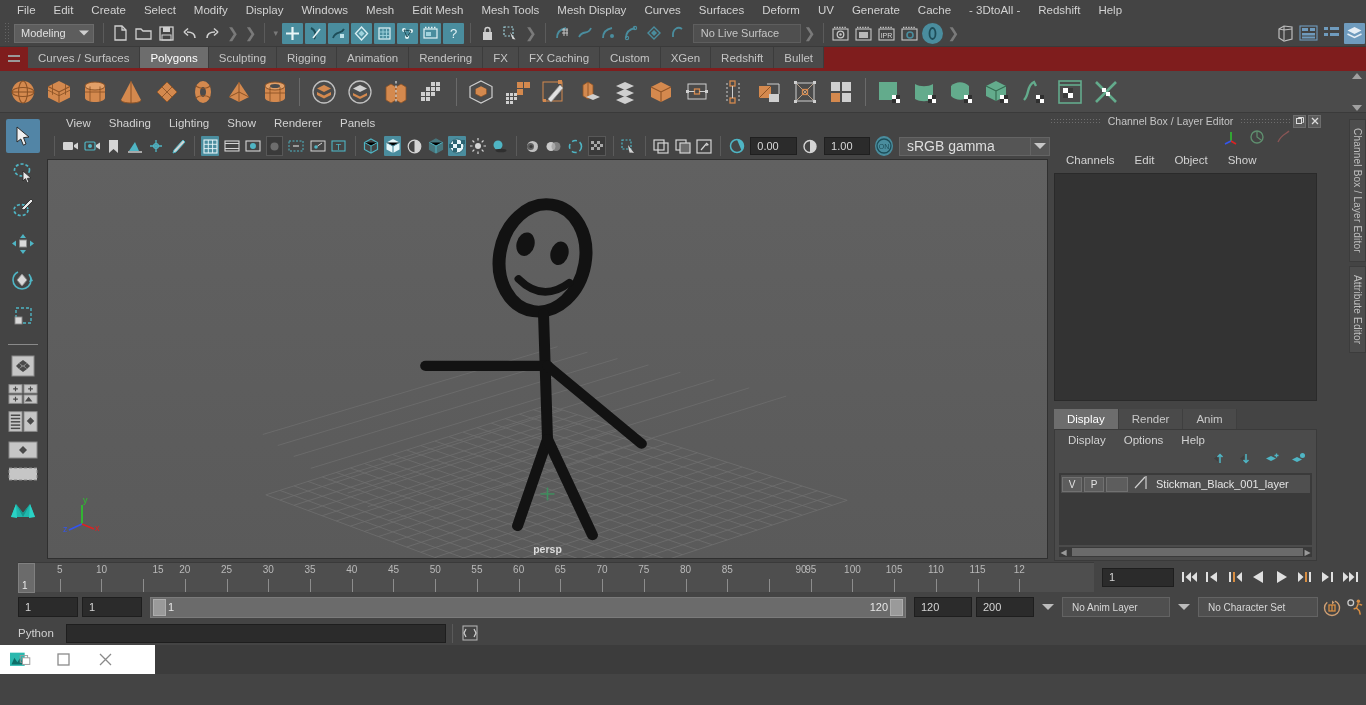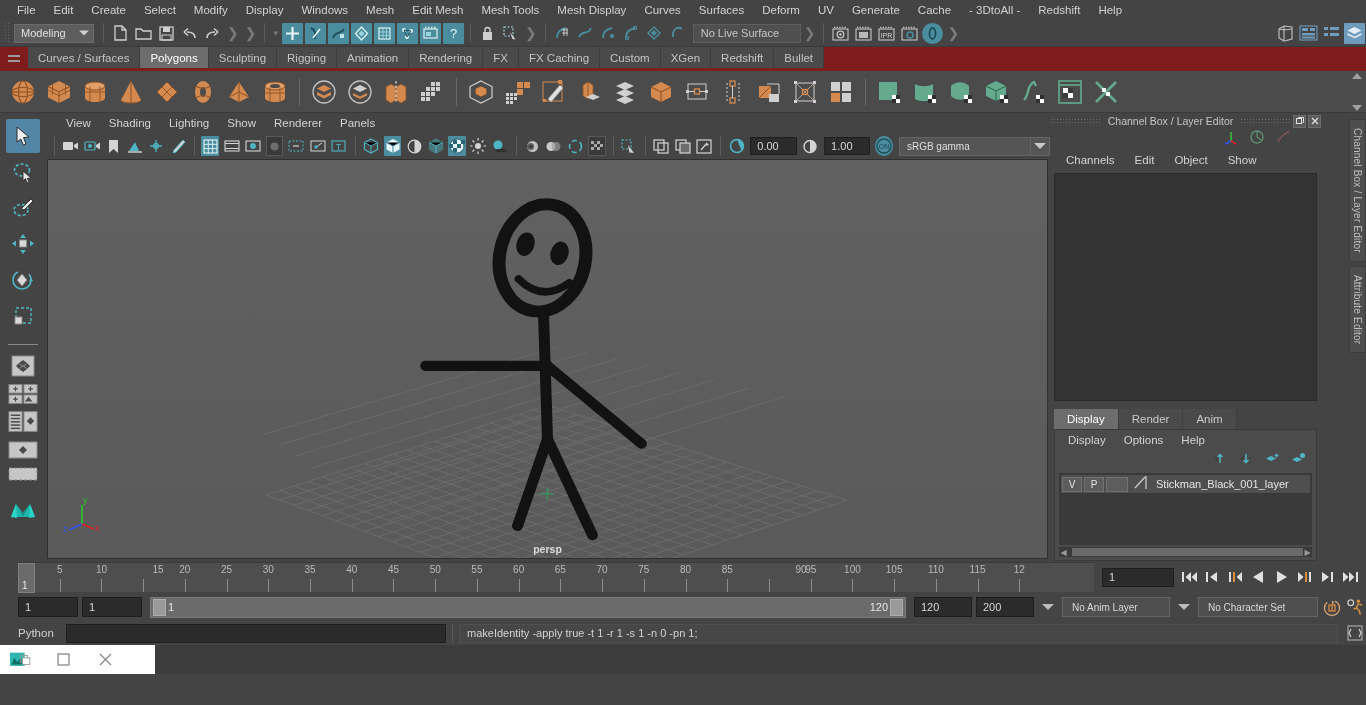--- a/index.html
+++ b/index.html
@@ -116,21 +116,21 @@
   .vbtn { width: 20px; height: 20px; margin: 0 2px; display: flex; align-items: center; justify-content: center; }
   .vbtn.on { background: #4a8d9e; border-radius: 1px; }
   .vbtn.dk { background: #3a3a3a; border: 1px solid #585858; }
   .numfield {
     width: 52px; height: 18px; background: #2b2b2b; border: 1px solid #1f1f1f;
     color: #d8d8d8; font-size: 11px; display: flex; align-items: center;
     padding-left: 6px; margin: 0 3px;
   }
   .gammabox {
     height: 19px; width: 150px; background: #555; border: 1px solid #646464;
-    font-size: 10px; color: #dedede; display: flex; align-items: center; padding-left: 7px;
+    font-size: 14px; color: #dedede; display: flex; align-items: center; padding-left: 7px;
     margin-left: 4px;
   }
   .gammaarrow {
     width: 22px; height: 19px; background: #555; border: 1px solid #646464; border-left: none;
     display: flex; align-items: center; justify-content: center;
   }
   .gammaarrow i {
     border-left: 6px solid transparent; border-right: 6px solid transparent;
     border-top: 6px solid #c8c8c8;
   }
@@ -1502,23 +1502,20 @@
           <circle cx="13" cy="3" r="1.8" fill="#d98e42"></circle>
           <path d="M13 5l-2 5 3 3 1 4M11 10l-3 1M14 6l3 1" stroke="#d98e42" stroke-width="1.6" fill="none"></path>
         </svg>
     </div>
   </div>
 
   <div class="cmdrow">
     <span class="cmdlabel">Python</span>
     <div class="cmdinput"></div>
     <div class="cmdsep"></div>
-    <div class="cmdout">
-      <span>makeIdentity -apply true -t 1 -r 1 -s 1 -n 0 -pn 1;</span>
-    </div>
     <div class="cmdicon">
       <svg width="16" height="16" viewBox="0 0 16 16">
           <rect x="1" y="1" width="14" height="14" fill="none" stroke="#b0b0b0" stroke-width="1.1"></rect>
           <path d="M4 4l-2 4 2 4M12 4l2 4-2 4" fill="none" stroke="#d0d0d0" stroke-width="1.2"></path>
         </svg>
     </div>
   </div>
 
   <div class="taskbar">
     <div class="tb-win">

